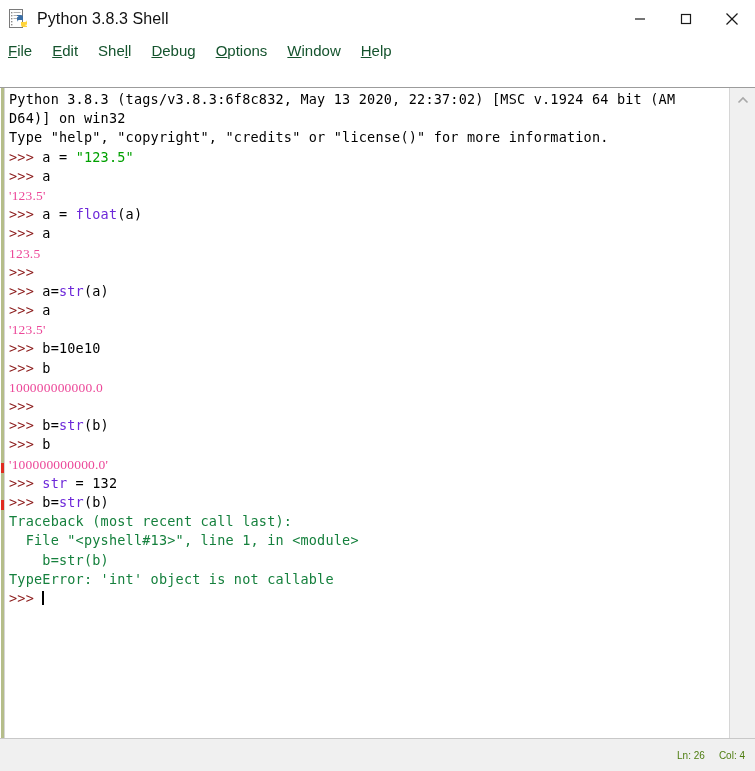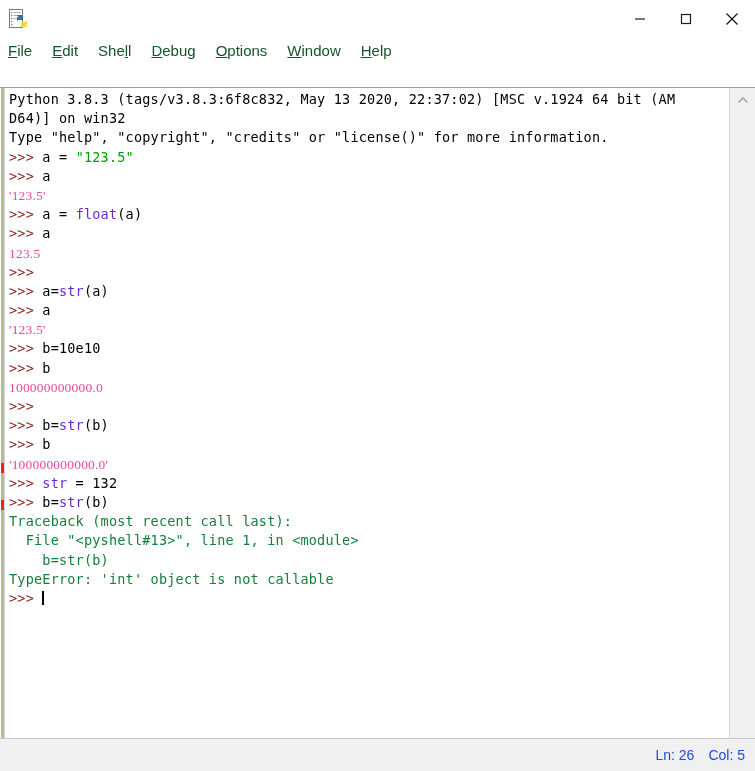--- a/index.html
+++ b/index.html
@@ -169,22 +169,22 @@
     height: 33px;
     background: #f0f0f0;
     border-top: 1px solid #c8c8c8;
     box-sizing: border-box;
     display: flex;
     align-items: center;
     justify-content: flex-end;
     padding-right: 10px;
   }
   .status-text {
-    font-size: 14px;
-    color: #1d4ed8;
+    font-size: 10px;
+    color: #4d7c0f;
     margin-left: 14px;
     white-space: nowrap;
   }
 </style>
 </head>
 <body>
 
 <div class="titlebar">
   <div class="title-icon">
     <svg width="22" height="22" viewBox="0 0 22 22">
@@ -200,20 +200,21 @@
         <rect x="5.5" y="4" width="7" height="1"></rect>
           <rect x="5.5" y="7" width="7" height="1"></rect>
         <rect x="5.5" y="10" width="5" height="1"></rect>
       </g>
       <path d="M8 7 h5 a2 2 0 0 1 2 2 v3 h-4 a2 2 0 0 0 -2 2 v-7 z" fill="#3a6ea5"></path>
       <path d="M20 19 h-5 a2 2 0 0 1 -2 -2 v-3 h4 a2 2 0 0 0 2 -2 v7 z" fill="#ffd43b"></path>
       <circle cx="9.6" cy="8.6" r="0.7" fill="#ffffff"></circle>
       <circle cx="18.2" cy="17.2" r="0.7" fill="#ffffff"></circle>
     </svg>
   </div>
+  <div class="title-text">Python 3.8.3 Shell</div>
 
   <div class="winbtns">
     <div class="winbtn">
       <svg width="12" height="12" viewBox="0 0 12 12">
           <line x1="1" y1="6" x2="11" y2="6" stroke="#1a1a1a" stroke-width="1.2"></line>
         </svg>
     </div>
     <div class="winbtn">
       <svg width="12" height="12" viewBox="0 0 12 12">
           <rect x="1.5" y="1.5" width="9" height="9" fill="none" stroke="#1a1a1a" stroke-width="1.2"></rect>
@@ -259,14 +260,14 @@
     <div class="scroll-arrow">
       <svg width="12" height="9" viewBox="0 0 12 9">
         <polyline points="1.5,2.5 6,7 10.5,2.5" fill="none" stroke="#a8a8a8" stroke-width="1.6"></polyline>
       </svg>
     </div>
   </div>
 </div>
 
 <div class="statusbar">
   <span class="status-text">Ln: 26</span>
-  <span class="status-text">Col: 5</span>
+  <span class="status-text">Col: 4</span>
 </div>
 
 </body></html>

